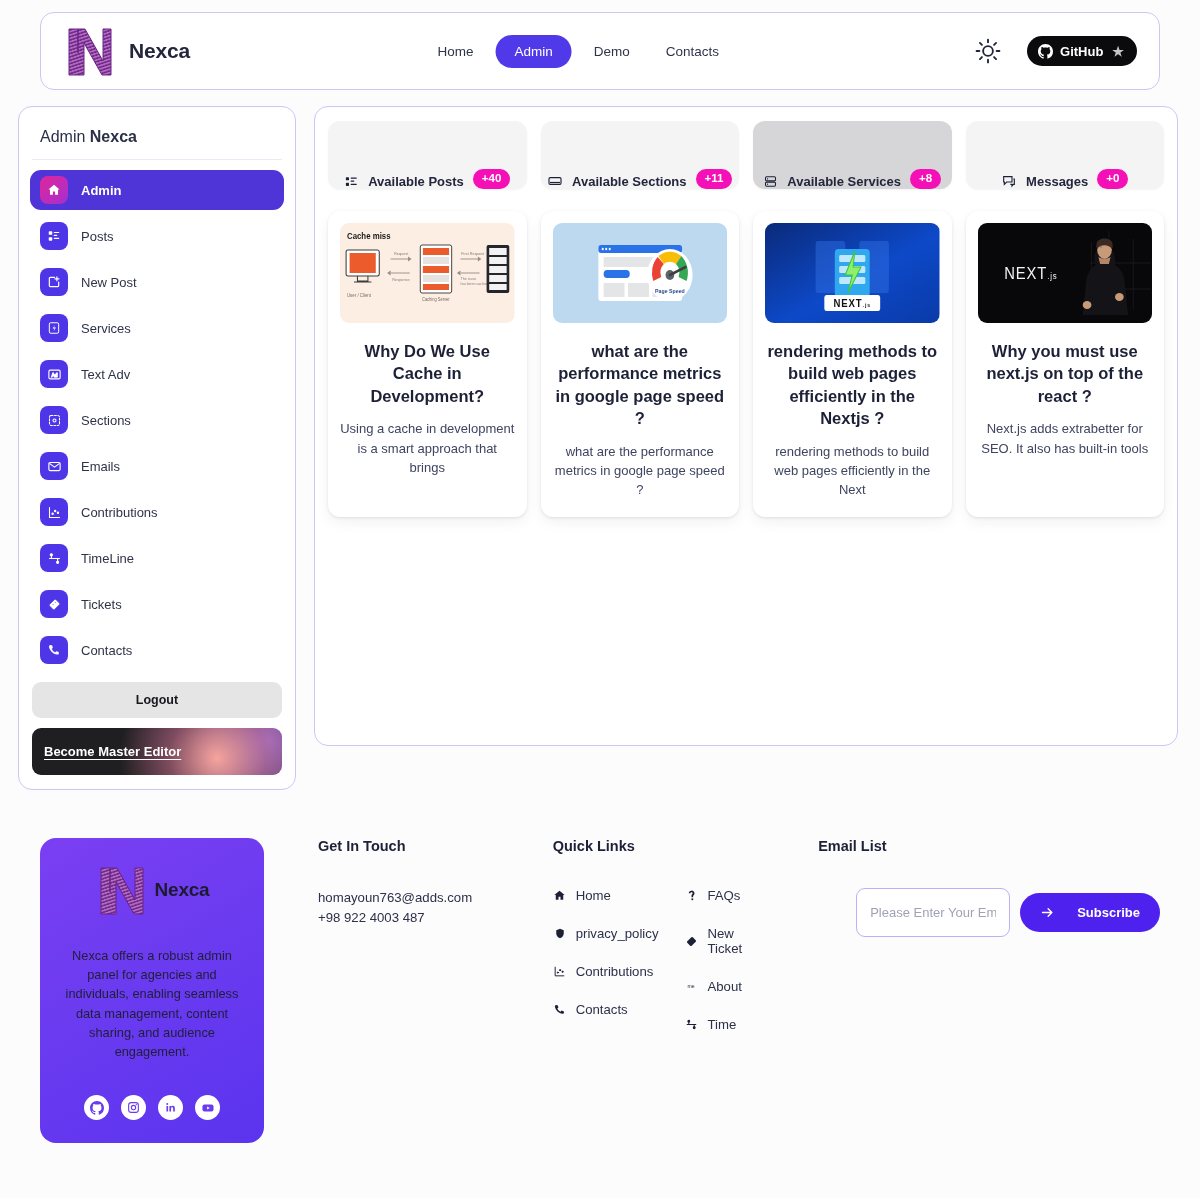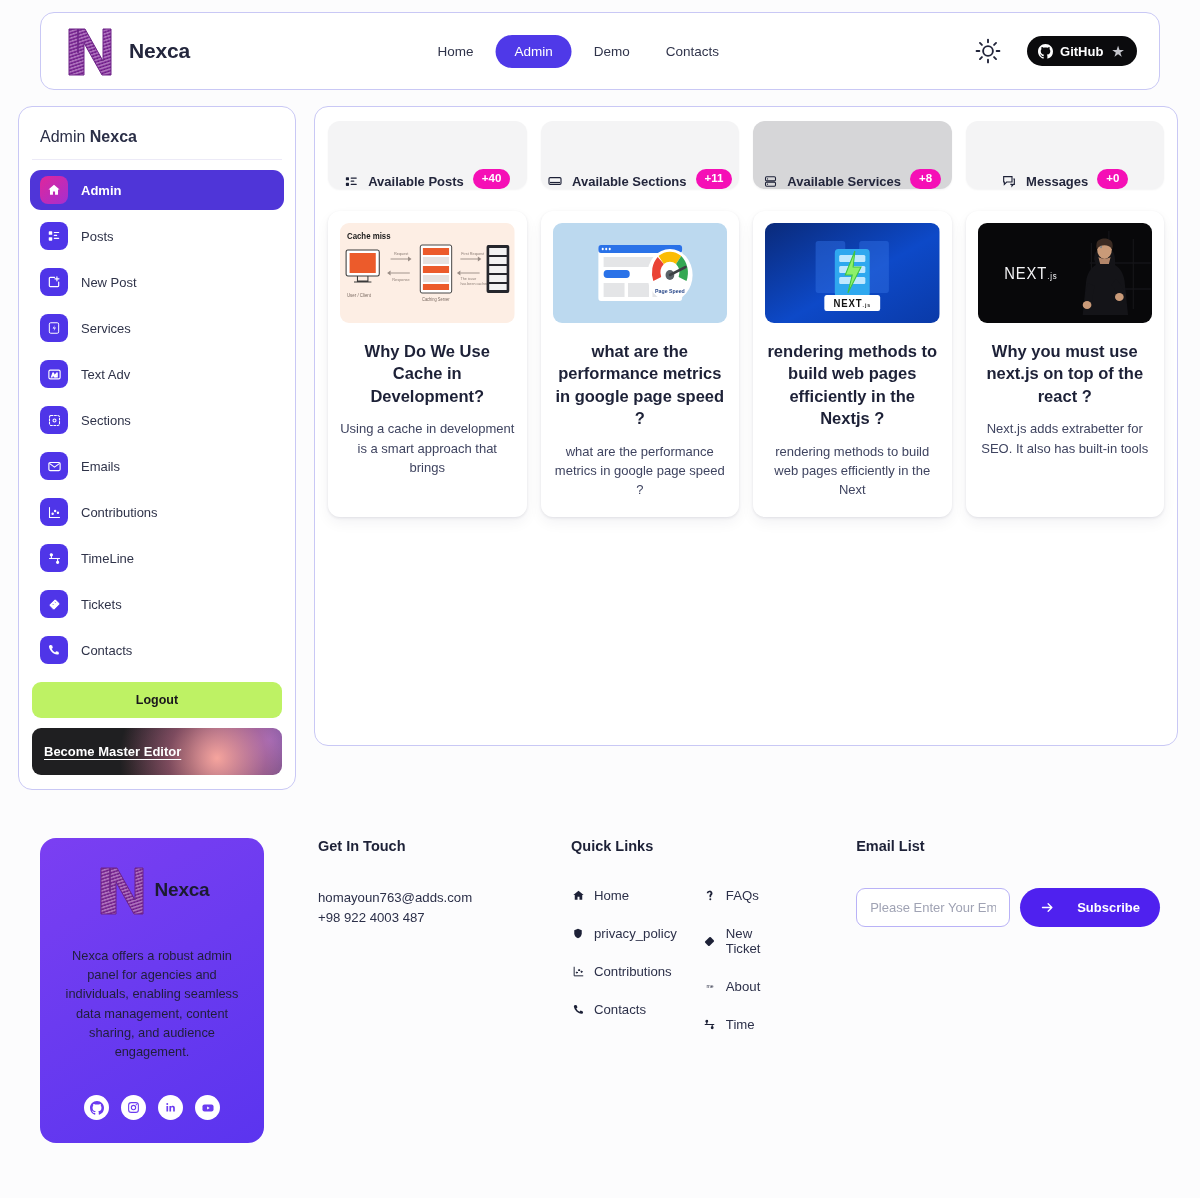--- a/index.html
+++ b/index.html
@@ -67,21 +67,21 @@
     width: 28px; height: 28px; border-radius: 8px; background: #4f35e8;
     display: flex; align-items: center; justify-content: center; flex: 0 0 28px;
   }
   .sb-item.active .sb-ico { background: linear-gradient(135deg,#e0269b 0%,#a52fd0 100%); }
   .sb-ico svg { display: block; }
   .sb-label { font-size: 13px; color: #2f3349; }
   .sb-item.active .sb-label { color: #fff; font-weight: bold; }
 
   .logout-btn {
     margin: 12px 2px 10px 2px; height: 36px; border-radius: 9px;
-    background: #bef264; color: #19161c; font-size: 12.5px; font-weight: bold;
+    background: #e5e5e5; color: #19161c; font-size: 12.5px; font-weight: bold;
     display: flex; align-items: center; justify-content: center; cursor: pointer; border: none; width: calc(100% - 4px);
     font-family: "Liberation Sans", sans-serif;
   }
   .master-btn {
     margin: 0 2px; height: 47px; border-radius: 9px; position: relative; overflow: hidden;
     background:
       radial-gradient(circle at 74% 64%, rgba(255,170,160,.95) 0%, rgba(226,122,140,.45) 26%, rgba(60,40,60,0) 52%),
       radial-gradient(circle at 95% 26%, rgba(150,110,230,.85) 0%, rgba(90,60,160,.25) 34%, rgba(30,28,35,0) 60%),
       #1f1f21;
     display: flex; align-items: center; cursor: pointer; width: calc(100% - 4px);
@@ -150,23 +150,23 @@
   .touch-line { font-size: 13.2px; color: #2c3049; line-height: 1.5; }
 
   .links-grid { display: flex; gap: 26px; }
   .links-col { display: flex; flex-direction: column; gap: 23px; }
   .flink { display: flex; align-items: center; gap: 9px; font-size: 13.2px; color: #2c3049; cursor: pointer; }
   .flink .gi { width: 14px; display: flex; justify-content: center; flex: 0 0 14px; }
 
   .fcol.email { padding-left: 72px; }
   .sub-row { display: flex; align-items: center; gap: 10px; }
   .email-input {
-    width: 154px; height: 39px; border: 1.4px solid #b9b2f7; border-radius: 9px;
+    width: 154px; height: 49px; border: 1.4px solid #b9b2f7; border-radius: 9px;
     padding: 0 13px; font-size: 13px; color: #2c3049; outline: none;
-    font-family: "Liberation Sans", sans-serif; background: #fff;
+    font-family: "Liberation Sans", sans-serif; background: #fff; margin-left: 38px;
   }
   .email-input::placeholder { color: #a0a3b4; }
   .sub-btn {
     height: 39px; border-radius: 999px; background: #4f21ef; color: #fff; border: none;
     display: flex; align-items: center; gap: 22px; padding: 0 20px; font-size: 13px;
     font-weight: bold; cursor: pointer; font-family: "Liberation Sans", sans-serif;
   }
 
   .copyright {
     text-align: center; font-size: 12.8px; color: #3f4460;

